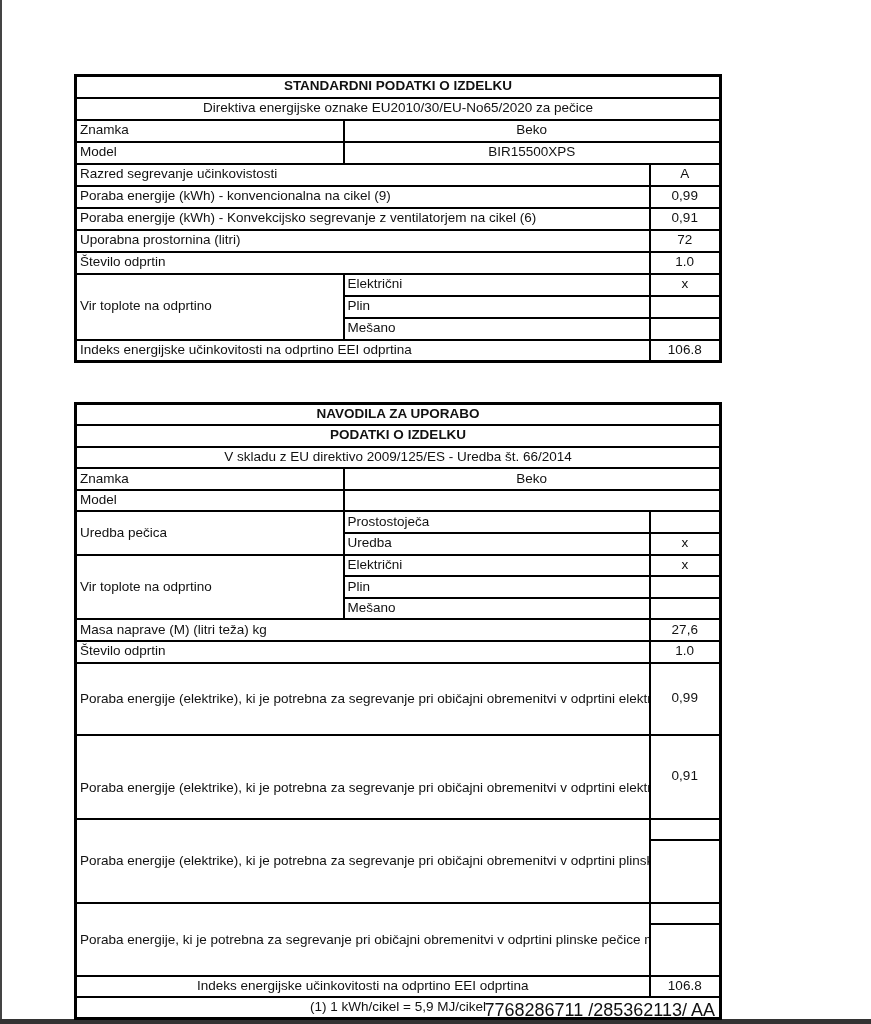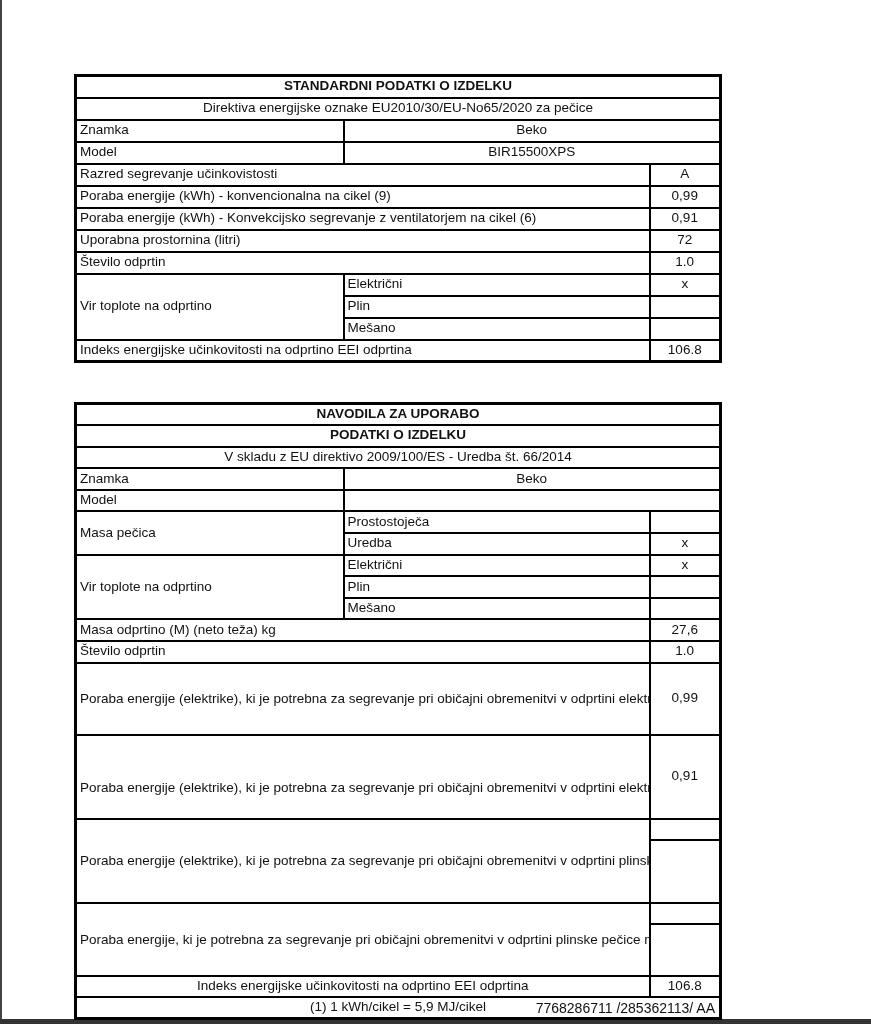--- a/index.html
+++ b/index.html
@@ -31,21 +31,21 @@
     td.bold { font-weight: bold; }
     td.wrap { white-space: normal; vertical-align: top; padding-top: 2px; line-height: 21px; }
 
     #t1 { left: 74px; top: 74px; width: 645px; }
     #t1 tr { height: 22px; }
     #t2 { left: 74px; top: 378px; width: 645px; margin-top: 24px; }
     #t2 tr { height: 21.6px; }
 
     .ref-code {
       position: absolute; right: 156px; top: 1000px;
-      font-size: 14px; color: #111;
+      font-size: 18px; color: #111;
     }
   </style>
 </head>
 <body>
 
 <div class="page-edge-left"></div>
 <div class="page-edge-bottom"></div>
 
 <table class="sheet" id="t1">
   <colgroup>
@@ -115,32 +115,32 @@
       <col style="width:71px">
   </colgroup>
   <tbody>
       <tr>
     <td colspan="3" class="center bold">NAVODILA ZA UPORABO</td>
   </tr>
   <tr>
     <td colspan="3" class="center bold">PODATKI O IZDELKU</td>
   </tr>
   <tr>
-    <td colspan="3" class="center">V skladu z EU direktivo 2009/100/ES - Uredba št. 66/2014</td>
+    <td colspan="3" class="center">V skladu z EU direktivo 2009/125/ES - Uredba št. 66/2014</td>
   </tr>
   <tr>
     <td>Znamka</td>
     <td colspan="2" class="center">Beko</td>
   </tr>
   <tr>
     <td>Model</td>
     <td colspan="2" class="center"></td>
   </tr>
   <tr>
-    <td rowspan="2">Masa pečica</td>
+    <td rowspan="2">Uredba pečica</td>
     <td>Prostostoječa</td>
     <td class="center"></td>
   </tr>
   <tr>
     <td>Uredba</td>
     <td class="center">x</td>
   </tr>
   <tr>
     <td rowspan="3">Vir toplote na odprtino</td>
     <td>Električni</td>
@@ -148,21 +148,21 @@
   </tr>
   <tr>
     <td>Plin</td>
     <td class="center"></td>
   </tr>
   <tr>
     <td>Mešano</td>
     <td class="center"></td>
   </tr>
   <tr>
-    <td colspan="2">Masa odprtino (M) (neto teža) kg</td>
+    <td colspan="2">Masa naprave (M) (litri teža) kg</td>
     <td class="center">27,6</td>
   </tr>
   <tr>
     <td colspan="2">Število odprtin</td>
     <td class="center">1.0</td>
   </tr>
 
   <tr style="height:72px">
     <td colspan="2" class="wrap">Poraba energije (elektrike), ki je potrebna za segrevanje pri običajni obremenitvi v odprtini električne pečice med delovanjem v običajnem načinu na odprtino (kWh/cikel), EC električna odprtina. (električna končna energija)</td>
     <td class="center">0,99</td>

